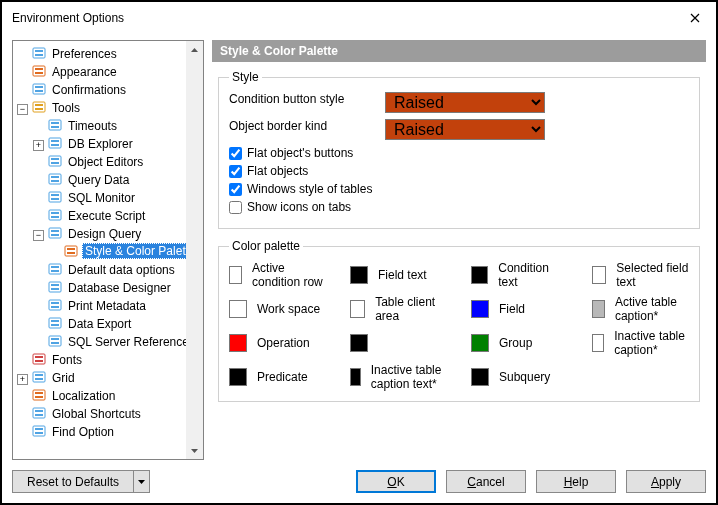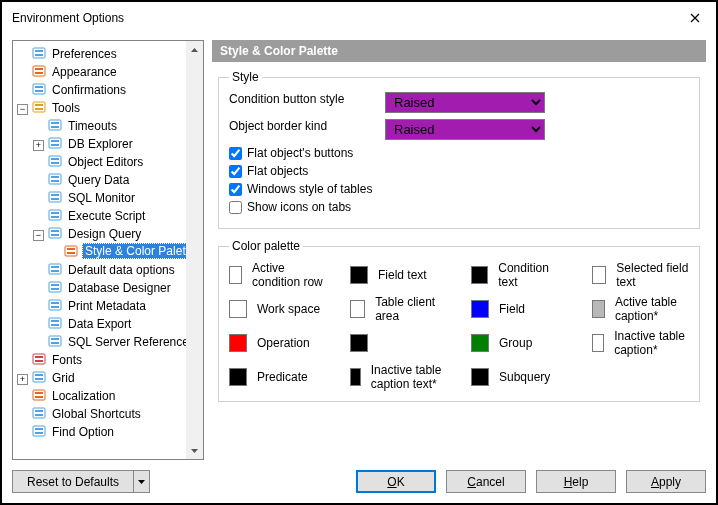--- a/index.html
+++ b/index.html
@@ -26,21 +26,21 @@
 .depth-1 { padding-left: 18px; }
 .depth-2 { padding-left: 34px; }
 
 .panel { flex: 1; display: flex; flex-direction: column; }
 .panel-header { background: #9C9C9C; color: #fff; font-weight: bold; font-size: 12px; padding: 4px 8px; }
 .panel-body { padding: 8px 6px; flex: 1; }
 fieldset { border: 1px solid #d0d0d0; padding: 8px 10px 10px 10px; margin-bottom: 10px; }
 legend { padding: 0 3px; color: #000; font-size: 12px; }
 .row { display: flex; align-items: flex-start; margin-bottom: 6px; gap: 28px; }
 .row label { width: 128px; }
-select { width: 160px; height: 21px; border: 1px solid #7a7a7a; background: #a21caf; font-family: inherit; font-size: 13px; padding: 0 4px; }
+select { width: 160px; height: 21px; border: 1px solid #7a7a7a; background: #c2410c; font-family: inherit; font-size: 16px; padding: 0 4px; }
 .chk { display: flex; align-items: center; margin-bottom: 4px; }
 .chk input { margin-right: 5px; width: 13px; height: 13px; }
 .palette-grid { display: grid; grid-template-columns: 1fr 1fr 1fr 1fr; column-gap: 24px; row-gap: 6px; }
 .swatch-row { display: flex; align-items: center; }
 .swatch { width: 18px; height: 18px; border: 1px solid #777; margin-right: 10px; }
 .footer { display: flex; align-items: flex-start; padding: 10px; gap: 10px; }
 .reset-wrap { display: flex; }
 .reset-btn { height: 23px; border: 1px solid #888; background: #e1e1e1; padding: 0 14px; font-family: inherit; font-size: 12px; cursor: pointer; }
 .reset-dd { width: 16px; height: 23px; border: 1px solid #888; border-left: none; background: #e1e1e1; display: flex; align-items: center; justify-content: center; cursor: pointer; }
 .spacer { flex: 1; }

